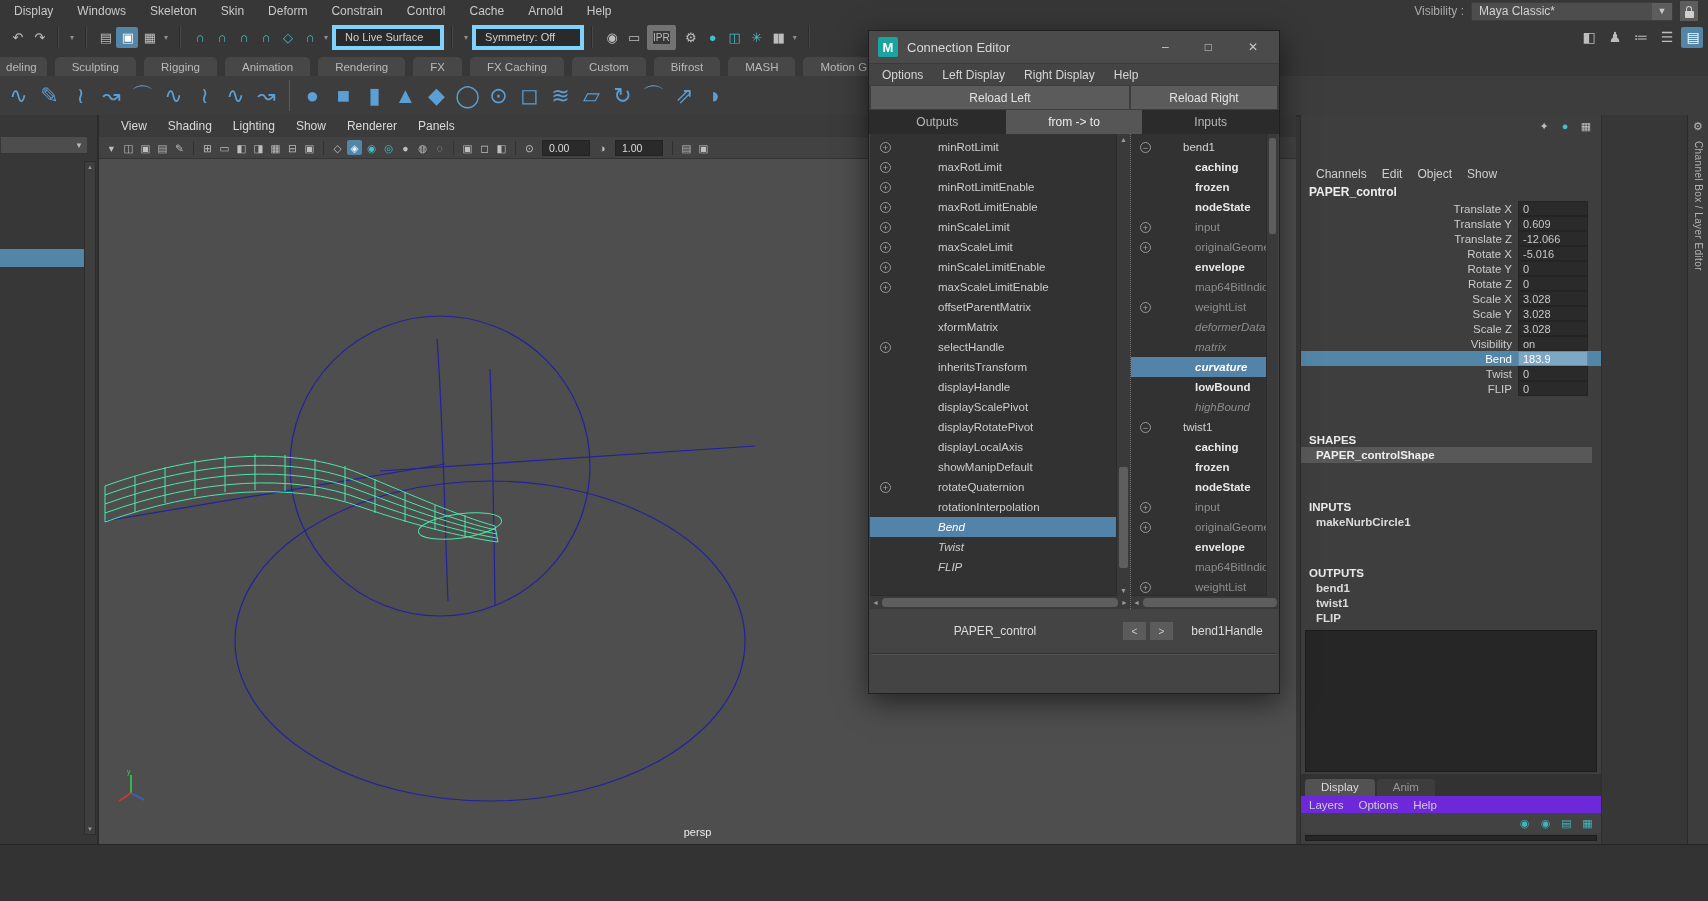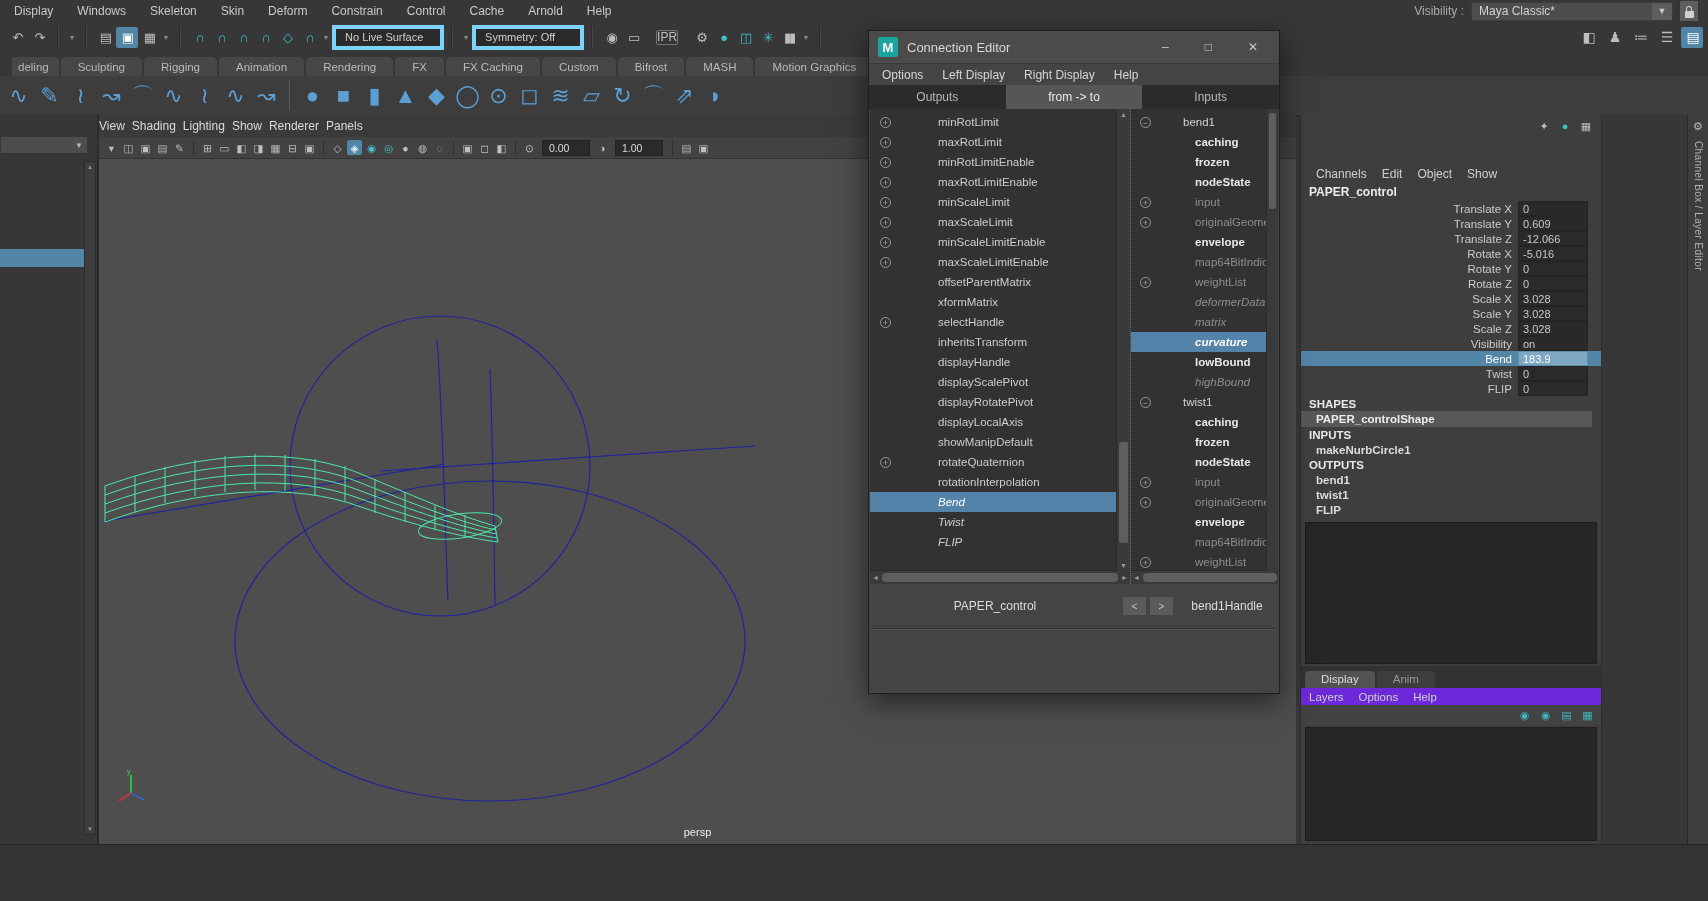--- a/index.html
+++ b/index.html
@@ -14,42 +14,42 @@
   .ws-select{width:186px;height:17px;background:#4d4d4d;display:flex;align-items:center;padding:0 7px;color:#d2d2d2;border:1px solid #3d3d3d;}
   .ws-arrow{margin-left:auto;width:20px;height:17px;background:#5d5d5d;color:#c9c9c9;display:flex;align-items:center;justify-content:center;font-size:9px;margin-right:-7px;}
   .ws-lock{width:18px;height:17px;background:#5d5d5d;position:relative;display:flex;align-items:flex-end;justify-content:center;padding-bottom:3px;}
   .ws-lock .lock-body{width:9px;height:7px;background:#cfcfcf;border-radius:1px;position:relative;}
   .ws-lock .lock-body:before{content:"";position:absolute;top:-5px;left:1.5px;width:6px;height:5px;border:1.5px solid #cfcfcf;border-bottom:none;border-radius:3px 3px 0 0;box-sizing:border-box;}
   
   .statusline{position:absolute;left:0;top:22px;right:0;height:30px;background:#373737;border-bottom:1px solid #2d2d2d;display:flex;align-items:center;padding-left:6px;}
   .slicon{min-width:22px;height:21px;display:flex;align-items:center;justify-content:center;font-size:13px;color:#bdbdbd;border-radius:2px;letter-spacing:-2px;}
   .slicon.teal{color:#40c1c9;}
   .slicon.active{background:#5285a6;color:#fff;}
-  .slicon.small{font-size:12px;letter-spacing:0;border:1px solid #737373;min-width:16px;height:13px;margin:0 12px;}
+  .slicon.small{font-size:10px;letter-spacing:0;border:6px solid #737373;min-width:16px;height:13px;margin:0 3px;}
   .sldiv{width:1px;height:22px;background:#2b2b2b;border-right:1px solid #474747;margin:0 7px;}
   .slcaret{color:#8d8d8d;font-size:8px;margin:0 4px;}
   .slfield{min-width:86px;height:17px;background:#2a2a2a;border:4px solid #7dd3fc;font-size:11px;color:#cfcfcf;display:flex;align-items:center;padding:0 9px;}
   .sl-right{margin-left:auto;display:flex;gap:4px;padding-right:5px;}
   .sl-right .slicon{font-size:14px;}
   
-  .shelf-tabs{position:absolute;left:0;top:52px;right:0;height:24px;display:flex;gap:2px;align-items:flex-end;background:#373737;padding-left:12px;}
+  .shelf-tabs{position:absolute;left:0;top:52px;right:0;height:24px;display:flex;gap:8px;align-items:flex-end;background:#373737;}
   .shelftab{background:#474747;color:#b9b9b9;font-size:11.5px;padding:4px 17px 3px 17px;border-radius:5px 5px 0 0;white-space:nowrap;}
   .shelftab:first-child{padding:4px 10px 3px 6px;border-radius:0 5px 0 0;}
   
   .shelf{position:absolute;left:0;top:76px;right:0;height:39px;background:#3d3d3d;border-bottom:2px solid #2b2b2b;display:flex;align-items:center;padding-left:3px;}
   .shicon{width:31px;height:31px;color:#5b9fd4;font-size:22px;display:flex;align-items:center;justify-content:center;}
   .shdiv{width:1px;height:31px;background:#5c5c5c;margin:0 7px;}
   
   .outliner{position:absolute;left:0;top:115px;width:97px;bottom:56px;background:#373737;border-right:2px solid #2b2b2b;}
   .out-select{position:absolute;left:1px;top:22px;width:82px;height:16px;background:#4d4d4d;display:flex;align-items:center;justify-content:flex-end;padding-right:4px;color:#b9b9b9;font-size:8px;}
   .out-sel-bar{position:absolute;left:0;top:134px;width:86px;height:18px;background:#5285a6;}
   .out-scroll{position:absolute;right:1px;top:46px;width:10px;bottom:10px;background:#3e3e3e;border:1px solid #2d2d2d;display:flex;flex-direction:column;align-items:center;justify-content:space-between;font-size:6px;color:#9a9a9a;padding:2px 0;}
   
   .viewport{position:absolute;left:99px;top:115px;width:1197px;bottom:56px;background:#4e4e4e;overflow:hidden;}
-  .vp-menus{height:22px;display:flex;gap:7px;align-items:center;background:#3b3b3b;font-size:12px;color:#dadada;}
+  .vp-menus{height:22px;display:flex;gap:21px;align-items:center;padding-left:22px;background:#3b3b3b;font-size:12px;color:#dadada;}
   .vp-toolbar{height:21px;display:flex;align-items:center;gap:2px;background:#424242;border-bottom:1px solid #333;padding-left:5px;}
   .vpicon{width:15px;height:15px;font-size:10.5px;color:#bfbfbf;display:flex;align-items:center;justify-content:center;}
   .vpicon.teal{color:#40c1c9;}
   .vpicon.activebg{background:#5285a6;color:#e4f4ff;border-radius:2px;}
   .vpfield{width:40px;height:14px;background:#2a2a2a;font-size:10.5px;color:#ddd;display:flex;align-items:center;padding-left:6px;margin:0 3px;border:1px solid #232323;}
   .vpdiv{width:1px;height:14px;background:#313131;margin:0 4px;}
   .scene{position:absolute;left:0;top:43px;}
   .vp-cam{position:absolute;left:50%;bottom:7px;transform:translateX(-50%);font-size:11px;color:#ececec;}
   .vp-axis{position:absolute;left:14px;bottom:38px;}
   
@@ -57,21 +57,21 @@
   .cb-top{height:22px;display:flex;justify-content:flex-end;align-items:center;gap:7px;padding-right:9px;}
   .cb-top .slicon{min-width:14px;height:14px;font-size:11px;}
   .cb-menus{height:18px;display:flex;gap:15px;padding-left:15px;font-size:12px;color:#cfcfcf;align-items:center;margin-top:28px;}
   .cb-object{height:18px;font-weight:bold;color:#ededed;padding-left:8px;font-size:12px;display:flex;align-items:center;}
   .cbrow{height:15px;display:flex;align-items:center;font-size:11.5px;}
   .cblabel{width:211px;text-align:right;padding-right:6px;color:#cbcbcb;}
   .cbval{width:64px;height:13px;background:#2a2a2a;padding-left:4px;font-size:11px;display:flex;align-items:center;color:#c9c9c9;border:1px solid #242424;}
   .cbrow.selected{background:#5285a6;}
   .cbrow.selected .cblabel{color:#fff;}
   .cbrow.selected .cbval{background:#7ea7c3;border-color:#5f8dab;color:#fff;}
-  .cbheader{font-weight:bold;color:#e9e9e9;padding-left:8px;height:15px;font-size:11.5px;display:flex;align-items:center;}
+  .cbheader{font-weight:bold;color:#e9e9e9;padding-left:8px;height:15px;font-size:11.5px;display:flex;align-items:center;margin-top:36px;}
   .cbbar{background:#585858;font-weight:bold;color:#ededed;padding-left:15px;height:16px;font-size:11.5px;display:flex;align-items:center;margin-right:9px;}
   .cbitem{padding-left:15px;height:15px;font-weight:bold;color:#dcdcdc;font-size:11.5px;display:flex;align-items:center;}
   .cb-void{height:140px;background:#262626;margin:5px 4px 2px 4px;border:1px solid #1d1d1d;}
   .le-tabs{height:20px;display:flex;gap:2px;padding:2px 0 0 4px;background:#323232;align-items:flex-end;}
   .letab{padding:2px 16px 3px 16px;font-size:11.5px;background:#525252;color:#ddd;border-radius:4px 4px 0 0;}
   .letab.inactive{background:#3d3d3d;color:#969696;}
   .le-menus{height:17px;display:flex;gap:15px;padding-left:8px;font-size:11.5px;color:#cfcfcf;background:#6d28d9;align-items:center;}
   .le-icons{height:20px;display:flex;justify-content:flex-end;gap:6px;padding-right:7px;align-items:center;background:#424242;}
   .le-icons .slicon{min-width:15px;height:15px;font-size:11px;color:#3fb5bd;}
   .le-void{flex:1;background:#262626;margin:2px 4px 4px 4px;border:1px solid #1d1d1d;}
@@ -456,20 +456,24 @@
         <span>□</span>
         <span>✕</span>
       </div>
     </div>
     <div class="ce-menus">
         <span class="menu-item">Options</span>
         <span class="menu-item">Left Display</span>
         <span class="menu-item">Right Display</span>
         <span class="menu-item">Help</span>
       </div>
+    <div class="ce-reload">
+      <button class="rbtn left">Reload Left</button>
+      <button class="rbtn right">Reload Right</button>
+    </div>
     <div class="ce-tabs">
         <div class="cetab">Outputs</div>
         <div class="cetab active">from -&gt; to</div>
         <div class="cetab">Inputs</div>
       </div>
     <div class="ce-lists">
       <div class="ce-pane left">
         <div class="ce-rows" style="padding-right:13px;">
             <div class="ce-row">
               <span class="pm">+</span>

